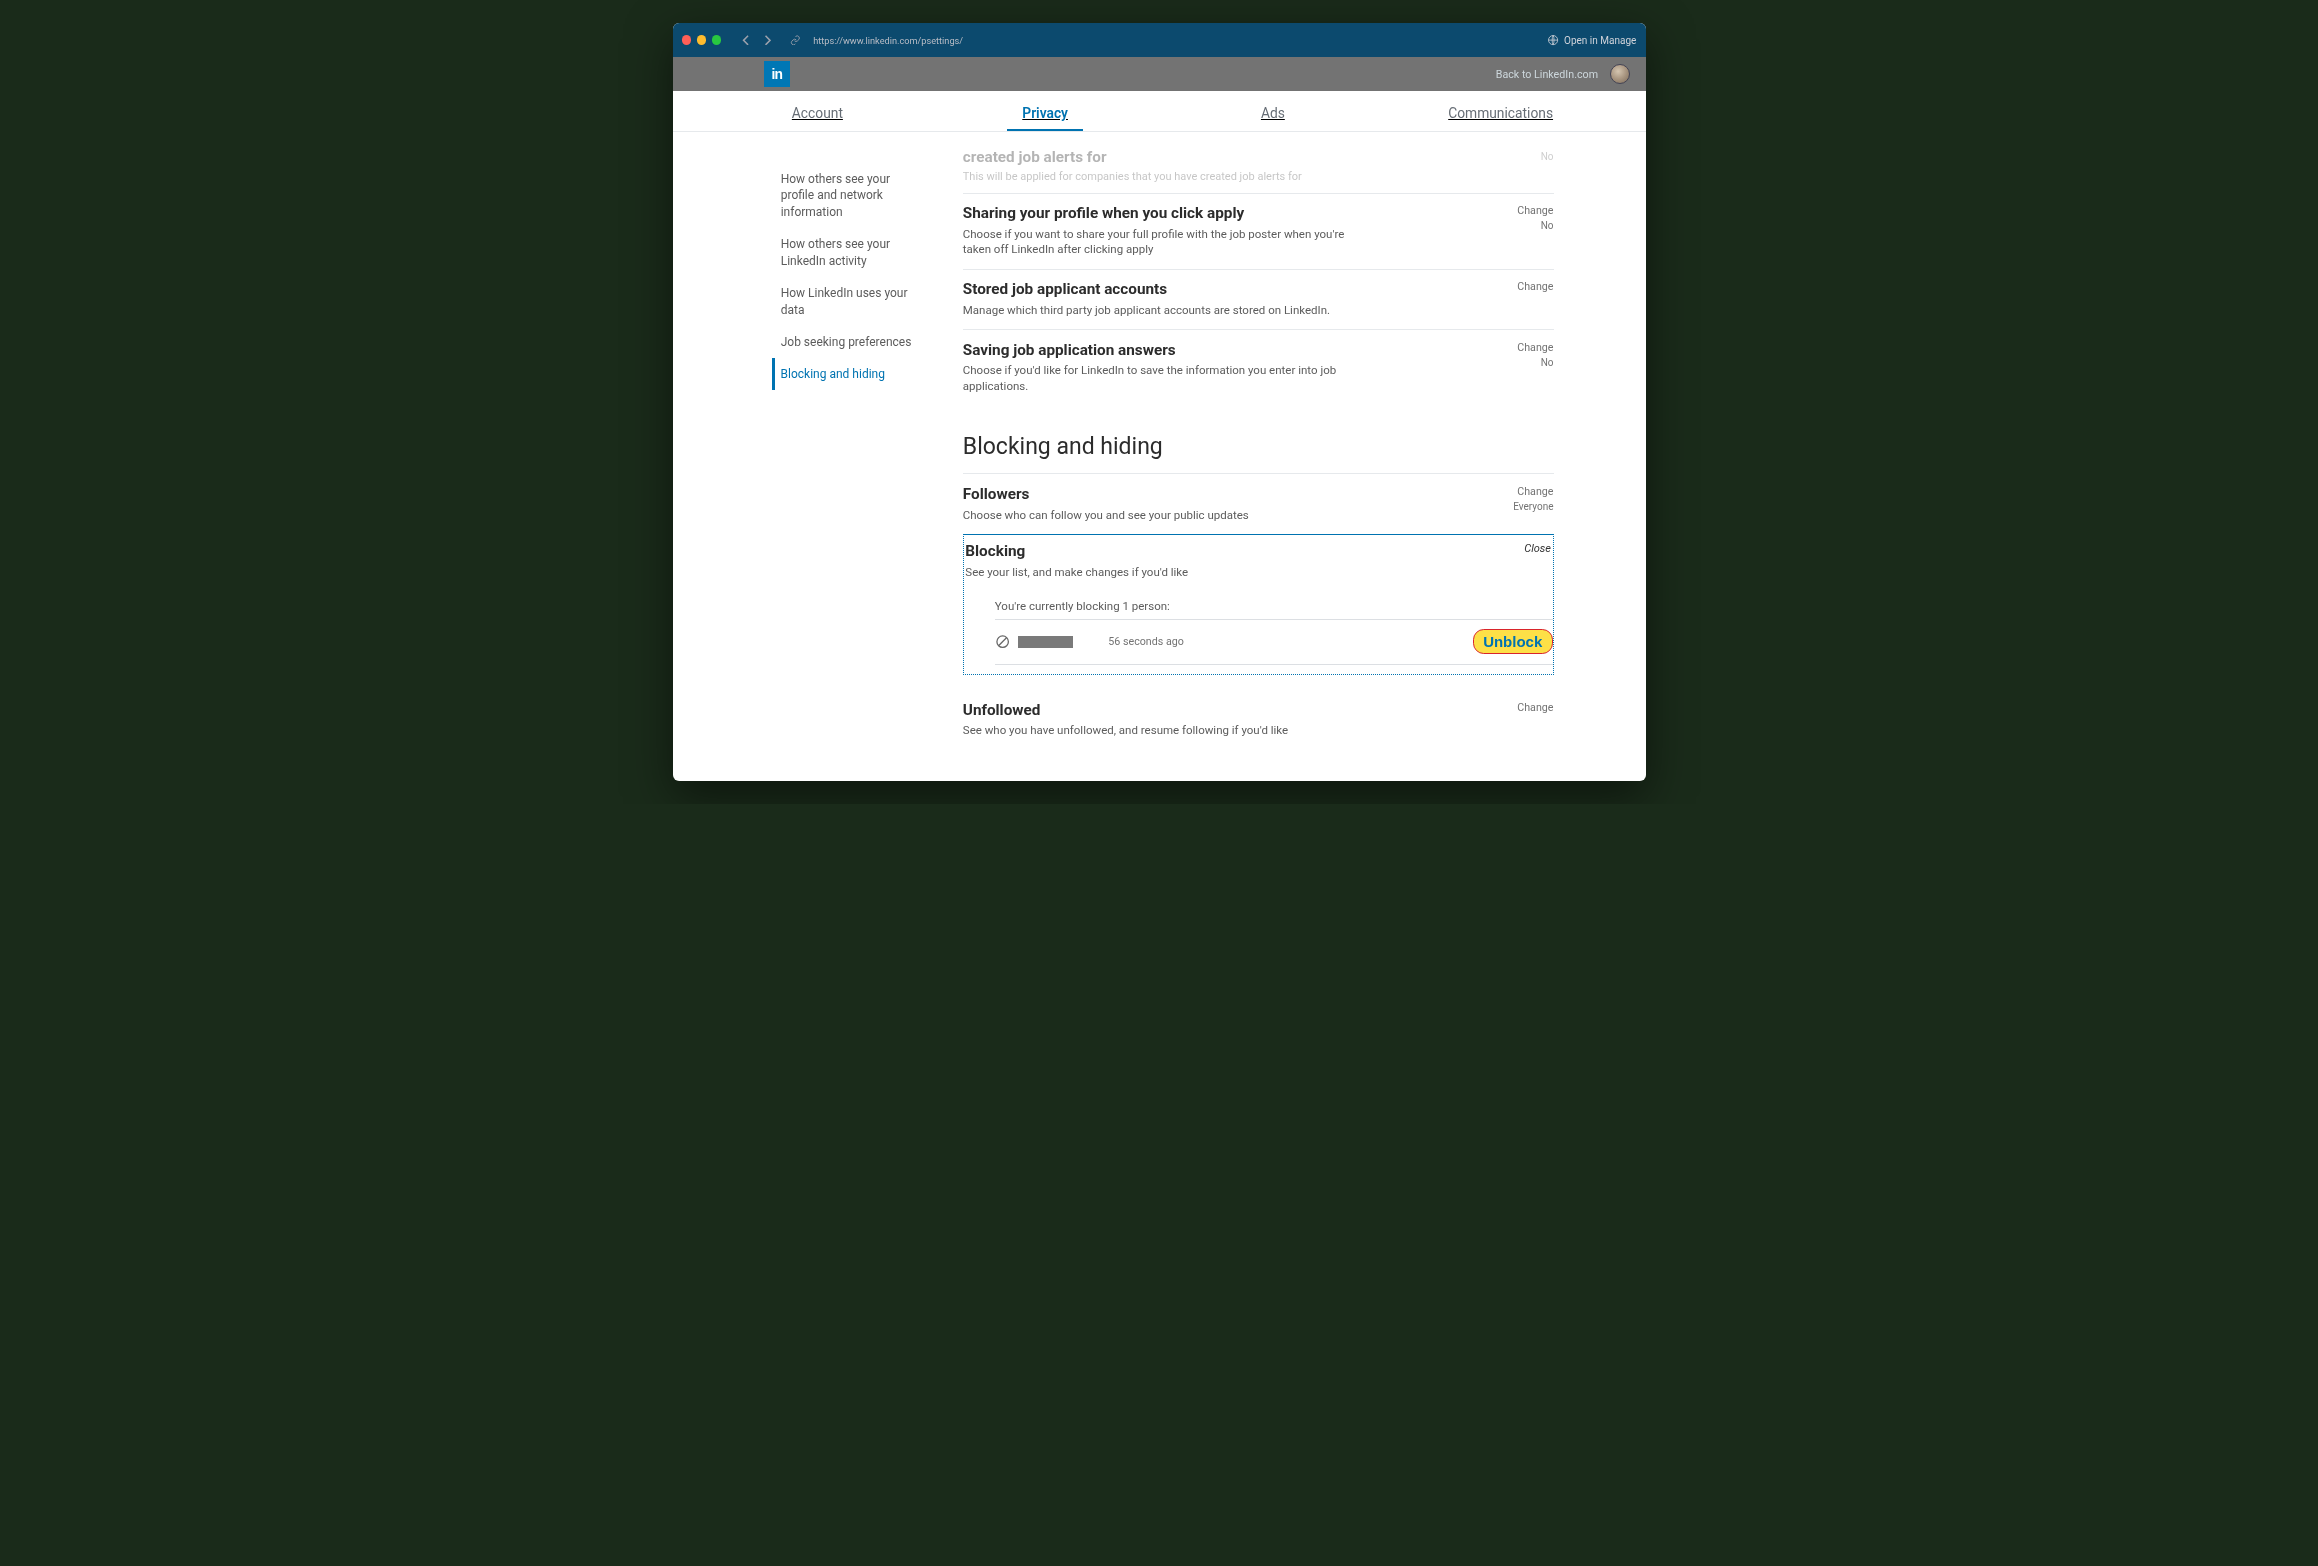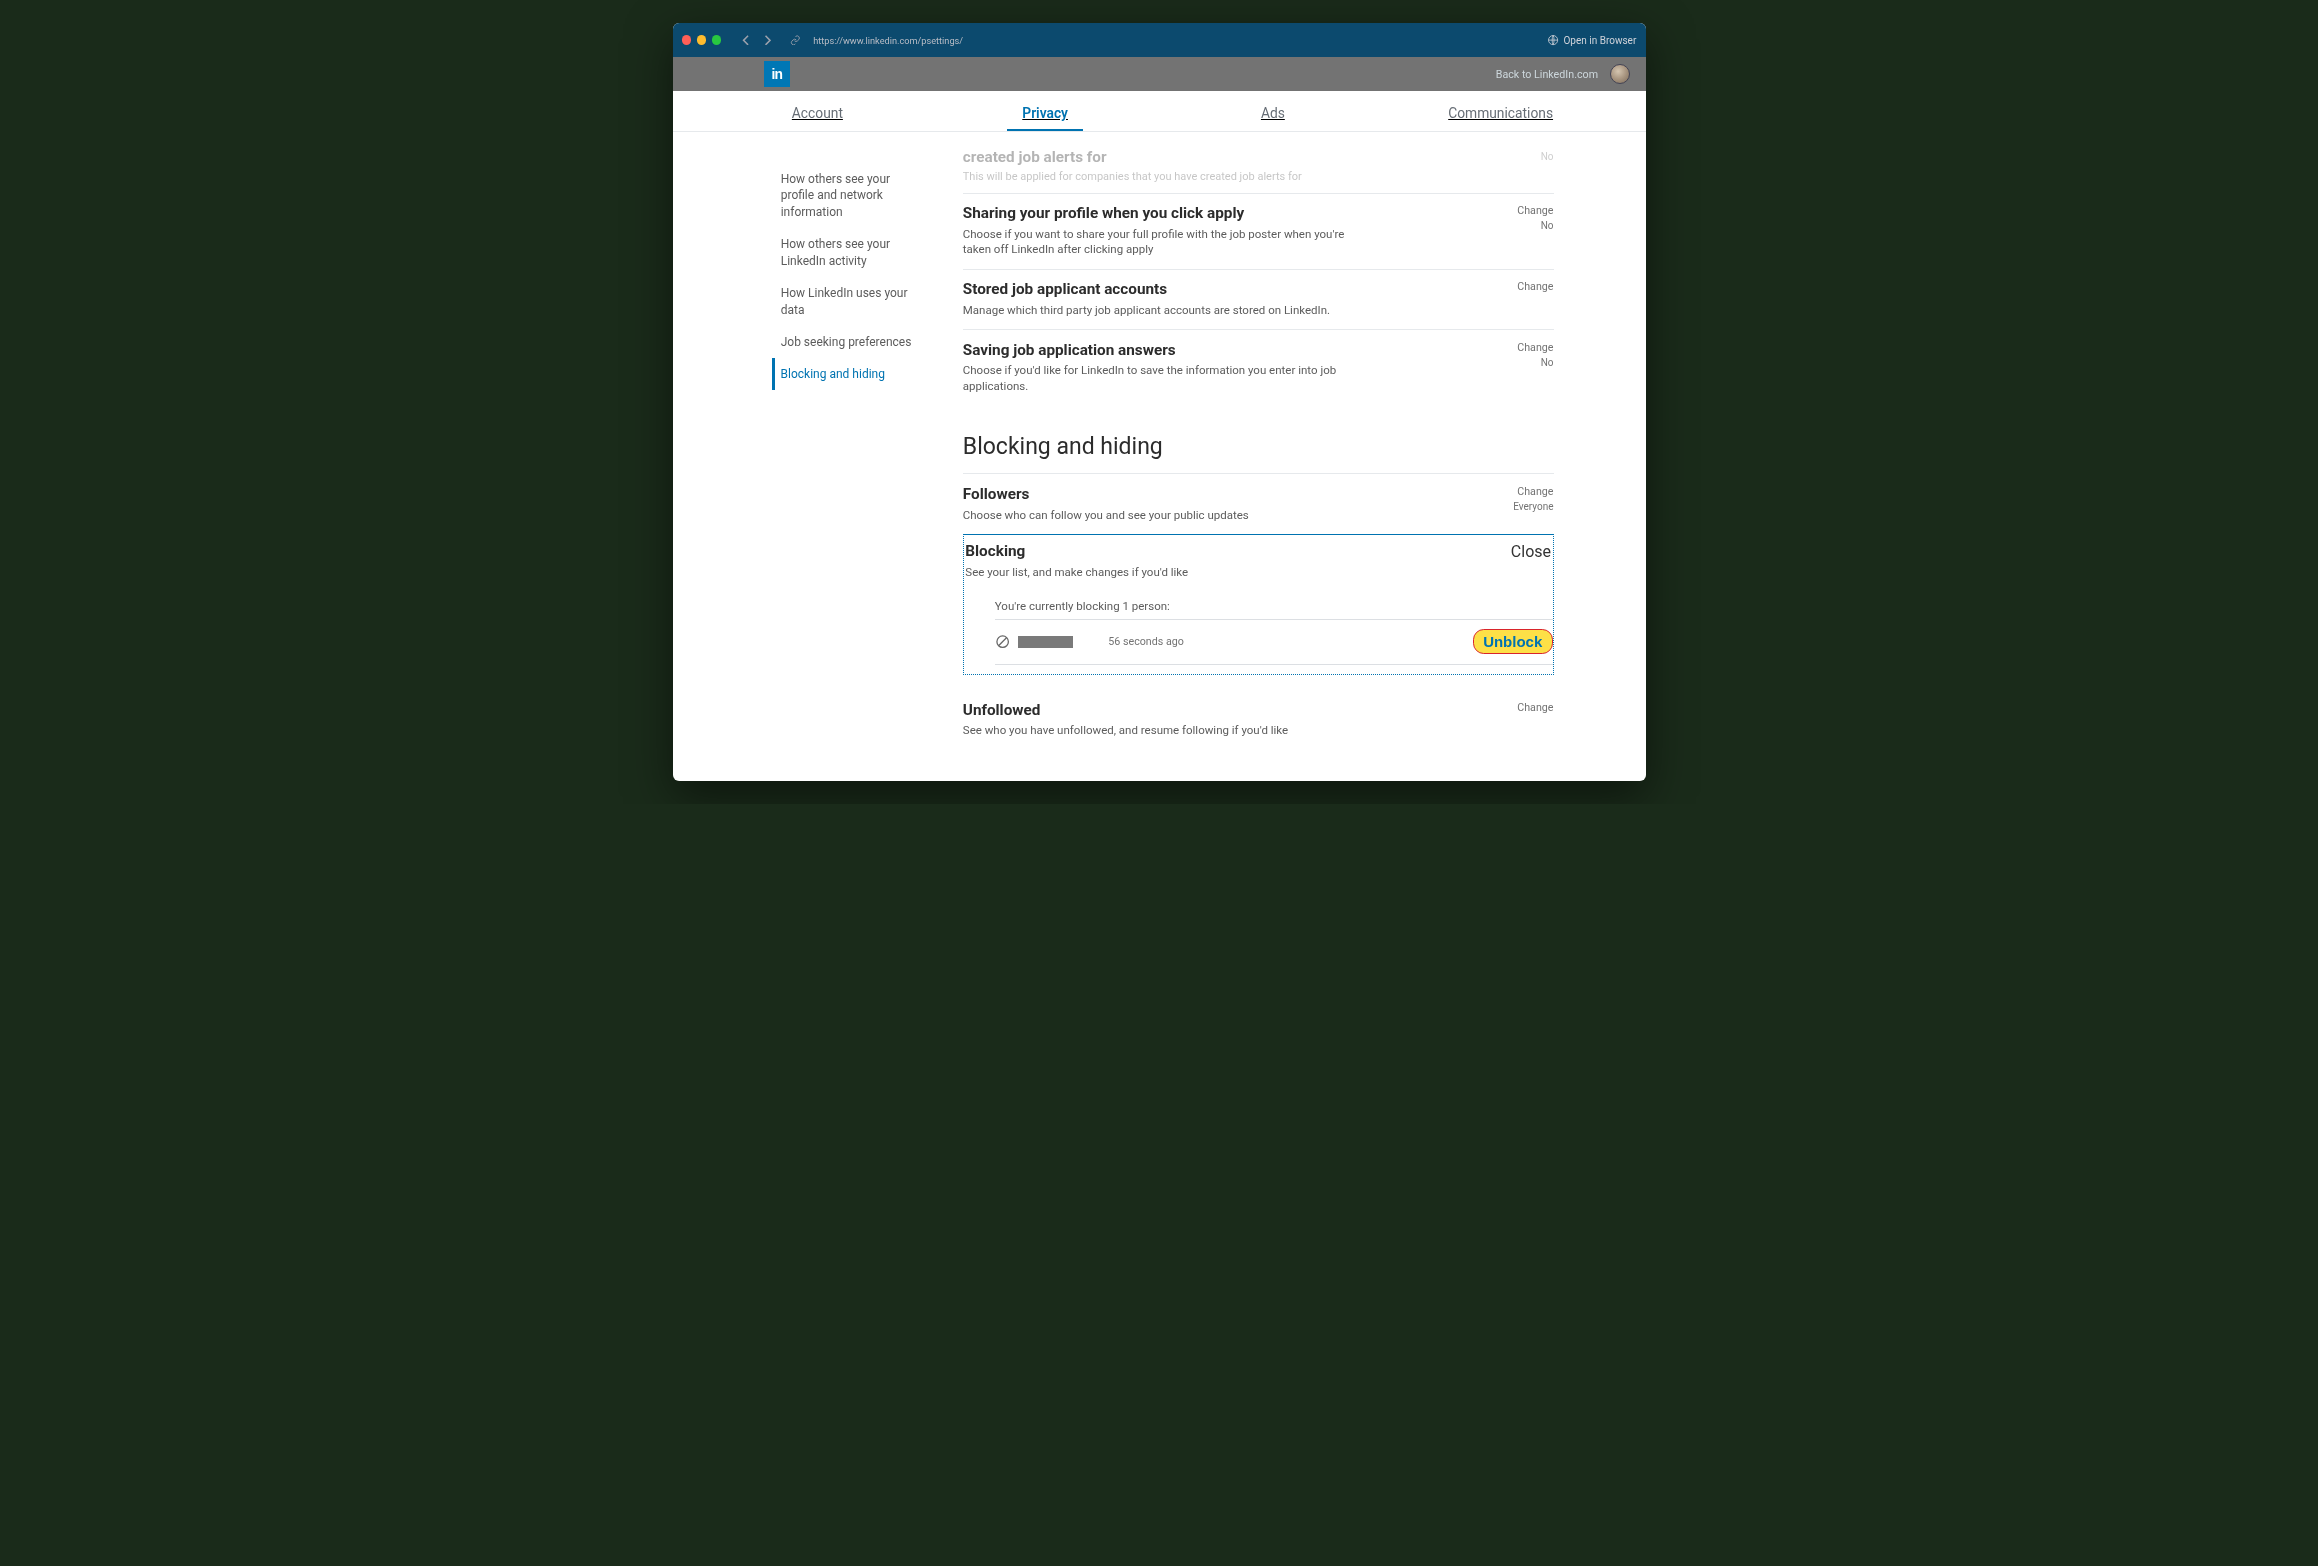--- a/index.html
+++ b/index.html
@@ -193,22 +193,23 @@
   border: 0.8px dotted #0073b1;
   border-top: 1.5px solid #0073b1;
   padding: 7.6px 0 9.2px;
 }
 .expanded-header {
   display: flex;
   padding: 0 1.5px;
 }
 .close-link {
   color: #333;
-  font-size: 16px;
-  cursor: pointer;
+  font-size: 11px;
+  cursor: pointer;
+  font-style: italic;
 }
 .blocked-list {
   margin: 18.4px 0 0 31px;
 }
 .blocked-label {
   color: #5c5c5c;
   font-size: 11.5px;
   padding-bottom: 6.1px;
   border-bottom: 0.8px solid #dcdfe3;
 }
@@ -270,21 +271,21 @@
       <svg width="10.7" height="10.7" viewBox="0 0 24 24">
           <path d="M10 13a5 5 0 0 0 7 0l3-3a5 5 0 0 0-7-7l-1 1M14 11a5 5 0 0 0-7 0l-3 3a5 5 0 0 0 7 7l1-1" stroke="currentColor" stroke-width="2" fill="none"></path>
         </svg>
     </div>
     <div class="url-bar">https://www.linkedin.com/psettings/</div>
     <div class="open-browser">
       <svg class="globe-icon" viewBox="0 0 24 24">
           <circle cx="12" cy="12" r="9" stroke="currentColor" stroke-width="1.6" fill="none"></circle>
           <path d="M3 12h18M12 3c2.5 3 2.5 15 0 18M12 3c-2.5 3-2.5 15 0 18" stroke="currentColor" stroke-width="1.6" fill="none"></path>
         </svg>
-      <span>Open in Browser</span>
+      <span>Open in Manage</span>
     </div>
   </div>
 
   <div class="app-header">
     <div class="logo-box">
       <span class="logo-text">in</span>
     </div>
     <div class="header-right">
       <div class="back-link">Back to LinkedIn.com</div>
       <div class="avatar"></div>

